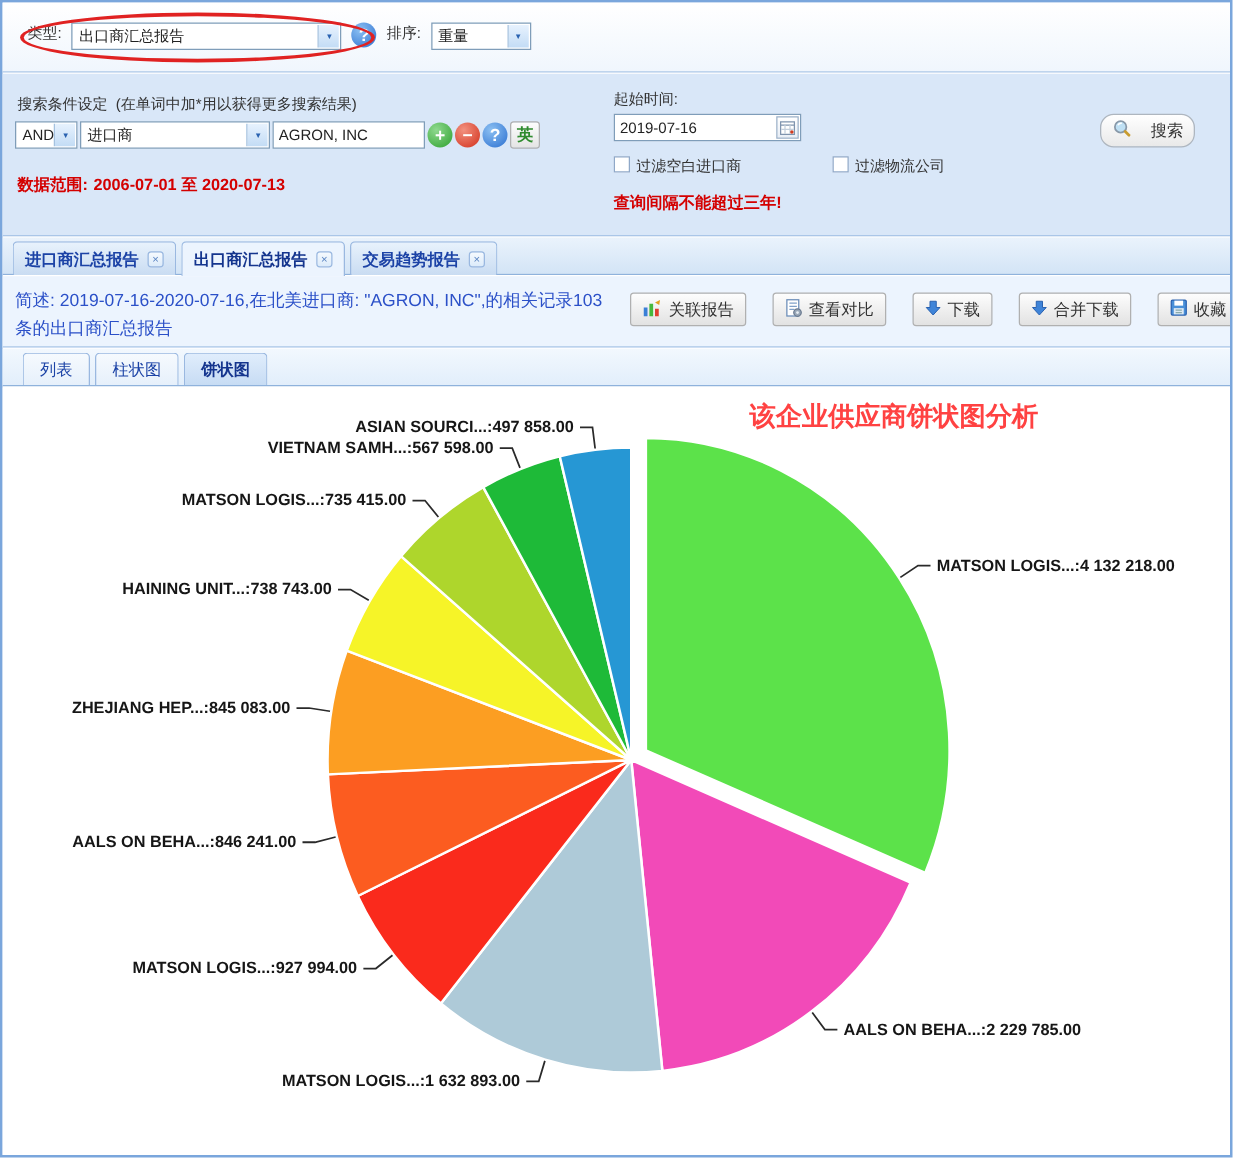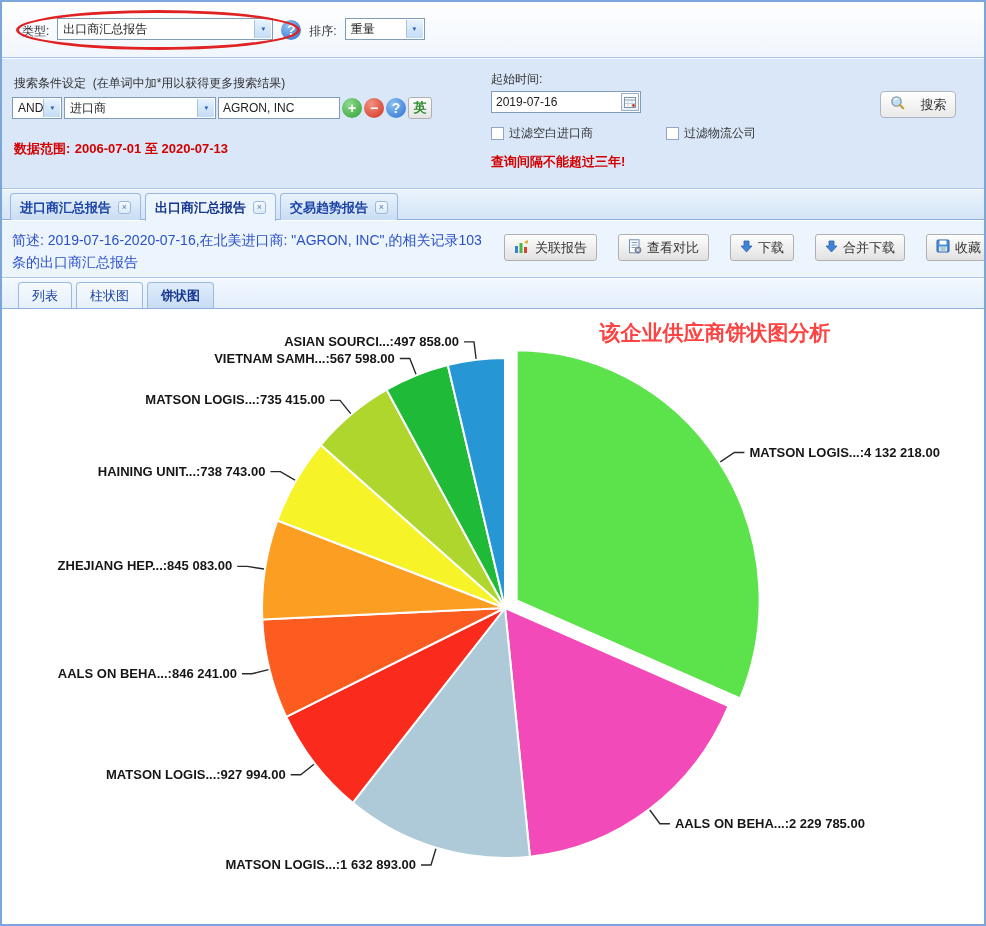--- a/index.html
+++ b/index.html
@@ -17,37 +17,37 @@
   .txt { height:22px; border:1px solid #7f9db9; background:#fff; font-size:12px; color:#222; padding:0 4px; font-family:"Liberation Sans","DejaVu Sans",sans-serif; }
 
   
   .ric { width:20px; height:20px; border-radius:50%; color:#fff; font-size:14px; font-weight:bold; display:inline-flex; align-items:center; justify-content:center; line-height:1; }
   .ric.green { background:radial-gradient(circle at 35% 30%, #8fd98f, #2ea12e); }
   .ric.red   { background:radial-gradient(circle at 35% 30%, #f2917f, #d2301c); }
   .ric.blue  { background:radial-gradient(circle at 35% 30%, #8cc0f2, #2a6fd0); }
 
   
   .row-type { position:absolute; left:0; top:0; width:100%; height:56px; background:linear-gradient(#ffffff,#f0f6fd); border-bottom:1px solid #aac6e8; }
-  .row-type .inner { position:absolute; left:20px; top:16px; display:flex; align-items:flex-end; gap:8px; }
+  .row-type .inner { position:absolute; left:20px; top:16px; display:flex; align-items:flex-start; gap:8px; }
   .red-ellipse { position:absolute; left:14px; top:8px; width:284px; height:40px; border:3px solid #e02222; border-radius:50%; pointer-events:none; z-index:5; }
 
   
   .search-panel { position:absolute; left:0; top:57px; width:100%; height:130px; background:#d9e7f8; border-bottom:1px solid #aac6e8; }
   .sp-title { position:absolute; left:12px; top:16px; font-size:12px; color:#333; }
   .sp-row { position:absolute; left:10px; top:38px; display:flex; align-items:center; gap:2px; }
   .data-range { position:absolute; left:12px; top:80px; }
   .col { position:absolute; top:12px; }
   .col .cap { font-size:12px; color:#333; margin-bottom:3px; }
   .dateipt { position:relative; width:150px; }
   .dateipt input { width:150px; padding-right:34px; }
   .calbtn { position:absolute; right:2px; top:2px; width:18px; height:18px; background:linear-gradient(#ffffff,#e8eef6); border:1px solid #9ab0c8; display:flex; align-items:center; justify-content:center; }
-  .cbrow { position:absolute; display:flex; align-items:center; gap:5px; top:66px; }
+  .cbrow { position:absolute; display:flex; align-items:flex-start; gap:5px; top:66px; }
   .cb { width:13px; height:13px; background:#fff; border:1px solid #8fa8c8; display:inline-block; }
   .warn { position:absolute; left:489px; top:94px; }
-  .search-btn { position:absolute; left:878px; top:32px; width:76px; height:27px; border:1px solid #aeb6bf; border-radius:4px; background:linear-gradient(#ffffff,#e9e9e9); display:flex; align-items:center; justify-content:center; gap:15px; font-size:13px; color:#333; cursor:pointer; }
+  .search-btn { position:absolute; left:878px; top:32px; width:76px; height:27px; border:1px solid #aeb6bf; border-radius:11px; background:linear-gradient(#ffffff,#e9e9e9); display:flex; align-items:center; justify-content:center; gap:15px; font-size:13px; color:#333; cursor:pointer; }
 
   
   .tabbar { position:absolute; left:0; top:188px; width:100%; height:30px; background:linear-gradient(#eaf3fc,#d3e4f6); border-bottom:1px solid #8fb2dc; }
   .tab { position:relative; float:left; margin:3px 2px 0 2px; height:27px; line-height:25px; padding:0 9px; background:linear-gradient(#e8f2fc,#c9dcf2); border:1px solid #9ab8e0; border-bottom:none; border-radius:4px 4px 0 0; font-size:13px; font-weight:bold; color:#1c43a6; display:flex; align-items:center; gap:7px; cursor:pointer; }
   .tabbar .tab:first-child { margin-left:8px; }
   .tab.active { background:#ecf4fe; height:28px; z-index:2; color:#15358e; }
   .closeic { width:13px; height:13px; border:1px solid #9ab8e0; border-radius:3px; background:linear-gradient(#f6fafe,#dcebfa); color:#5580c0; font-size:9px; line-height:11px; text-align:center; font-weight:normal; }
 
   .summary { position:absolute; left:0; top:219px; width:100%; height:57px; background:#ecf4fe; border-bottom:1px solid #aac6e8; }
   .sum-text { position:absolute; left:10px; top:9px; width:480px; font-size:14px; color:#2b50c8; line-height:1.55; }

